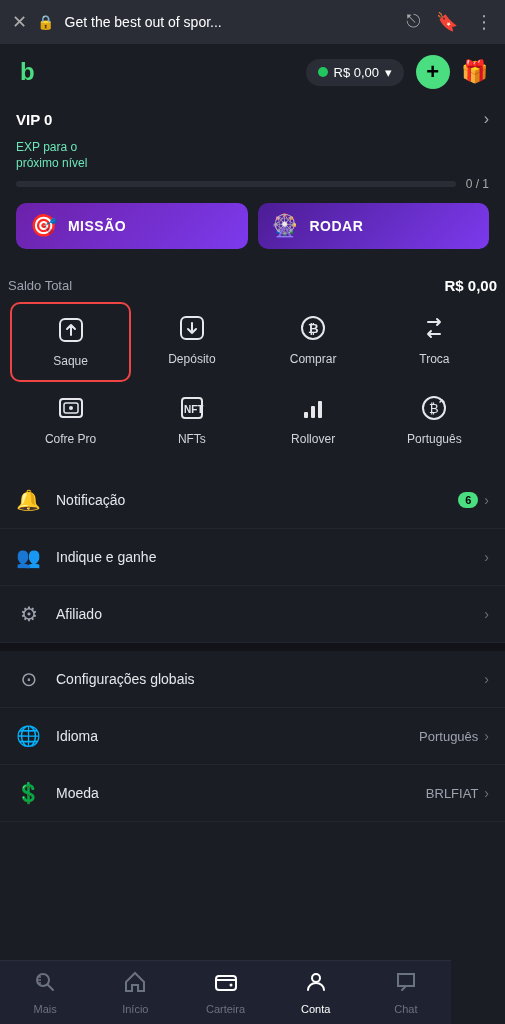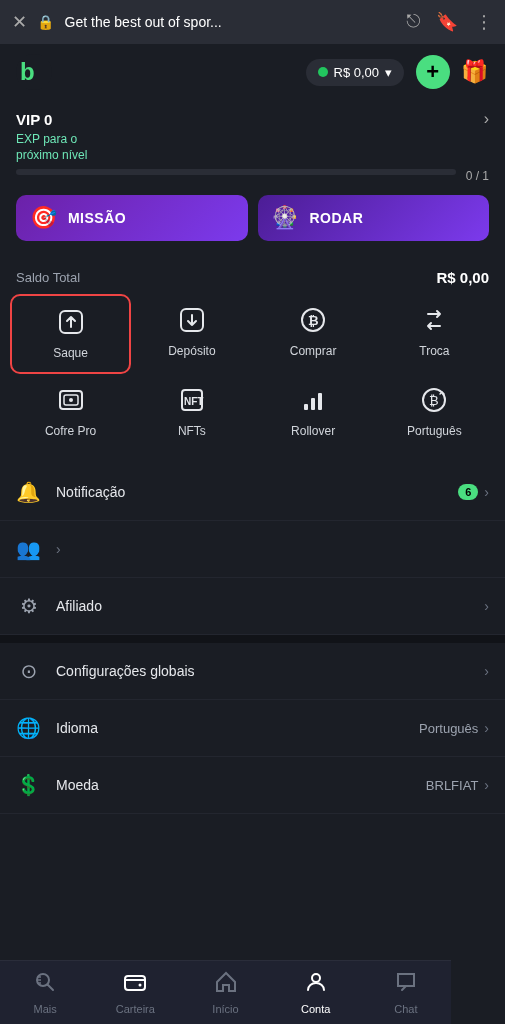--- a/index.html
+++ b/index.html
@@ -74,23 +74,23 @@
     
     .vip-section {
       background: #1a1d24;
       padding: 10px 16px 12px;
     }
     .vip-row {
       display: flex; align-items: center; justify-content: space-between;
     }
     .vip-label { font-size: 15px; font-weight: 600; color: #fff; }
     .vip-arrow { color: #aaa; font-size: 16px; }
-    .exp-label { font-size: 12px; color: #6ee7b7; margin-top: 4px; line-height: 1.3; }
+    .exp-label { font-size: 12px; color: #6ee7b7; margin-top: 12px; line-height: 1.3; }
     .progress-row {
-      display: flex; align-items: flex-start; gap: 10px; margin-top: 6px;
+      display: flex; align-items: center; gap: 10px; margin-top: 6px;
     }
     .progress-bar {
       flex: 1; height: 6px; background: #2a2d36; border-radius: 3px;
     }
     .progress-fill {
       height: 100%; width: 0%; background: #4ade80; border-radius: 3px;
     }
     .progress-text { font-size: 12px; color: #aaa; }
 
     
@@ -111,21 +111,21 @@
       color: #fff;
     }
     .promo-btn.rodar {
       background: linear-gradient(135deg, #4c1d95, #7c3aed);
       color: #fff;
     }
     .promo-icon { font-size: 22px; }
 
     
     .balance-section {
-      padding: 14px 16px 8px;
+      padding: 14px 8px 8px;
       display: flex; align-items: center; justify-content: space-between;
     }
     .balance-title { font-size: 13px; color: #9ca3af; }
     .balance-amount { font-size: 15px; font-weight: 600; color: #fff; }
 
     
     .action-grid {
       display: grid;
       grid-template-columns: repeat(4, 1fr);
       gap: 0;
@@ -363,20 +363,21 @@
     <span class="menu-item-icon">🔔</span>
     <span class="menu-item-label">Notificação</span>
     <div class="menu-item-right">
       <span class="badge">6</span>
       <span class="menu-arrow">›</span>
     </div>
   </div>
 
   <div class="menu-item">
     <span class="menu-item-icon">👥</span>
+    <span class="menu-item-label">Indique e ganhe</span>
     <div class="menu-item-right">
       <span class="menu-arrow">›</span>
     </div>
   </div>
 
   <div class="menu-item">
     <span class="menu-item-icon">⚙</span>
     <span class="menu-item-label">Afiliado</span>
     <div class="menu-item-right">
       <span class="menu-arrow">›</span>
@@ -423,44 +424,44 @@
     <span class="nav-icon">
       <svg width="24" height="24" viewBox="0 0 24 24" fill="none">
         <circle cx="10" cy="10" r="6" stroke="#6b7280" stroke-width="2" fill="none"></circle>
         <line x1="14.5" y1="14.5" x2="20" y2="20" stroke="#6b7280" stroke-width="2" stroke-linecap="round"></line>
         <line x1="4" y1="7" x2="8" y2="7" stroke="#6b7280" stroke-width="1.5"></line>
         <line x1="4" y1="10" x2="8" y2="10" stroke="#6b7280" stroke-width="1.5"></line>
         <line x1="4" y1="13" x2="8" y2="13" stroke="#6b7280" stroke-width="1.5"></line>
       </svg>
     </span>
     <span class="nav-label">Mais</span>
+  </div>
+
+  <div class="nav-item">
+    <span class="nav-icon">
+      <svg width="24" height="24" viewBox="0 0 24 24" fill="none">
+        <path d="M3 12L12 3L21 12V21H15V15H9V21H3V12Z" stroke="#6b7280" stroke-width="2" fill="none"></path>
+      </svg>
+    </span>
+    <span class="nav-label">Início</span>
   </div>
 
   <div class="nav-item wallet-active">
     <div class="nav-icon-wrap">
       <span class="nav-icon">
         <svg width="24" height="24" viewBox="0 0 24 24" fill="none">
           <rect x="2" y="6" width="20" height="14" rx="3" stroke="#fff" stroke-width="2" fill="none"></rect>
           <path d="M2 10h20" stroke="#fff" stroke-width="2"></path>
           <circle cx="17" cy="15" r="1.5" fill="#fff"></circle>
         </svg>
       </span>
     </div>
     <span class="nav-label">Carteira</span>
   </div>
 
-  <div class="nav-item">
-    <span class="nav-icon">
-      <svg width="24" height="24" viewBox="0 0 24 24" fill="none">
-        <path d="M3 12L12 3L21 12V21H15V15H9V21H3V12Z" stroke="#6b7280" stroke-width="2" fill="none"></path>
-      </svg>
-    </span>
-    <span class="nav-label">Início</span>
-  </div>
-
   <div class="nav-item active">
     <span class="nav-icon">
       <svg width="24" height="24" viewBox="0 0 24 24" fill="none">
         <circle cx="12" cy="8" r="4" stroke="#fff" stroke-width="2" fill="none"></circle>
         <path d="M4 20c0-4 3.6-7 8-7s8 3 8 7" stroke="#fff" stroke-width="2" stroke-linecap="round" fill="none"></path>
       </svg>
     </span>
     <span class="nav-label">Conta</span>
   </div>
 

